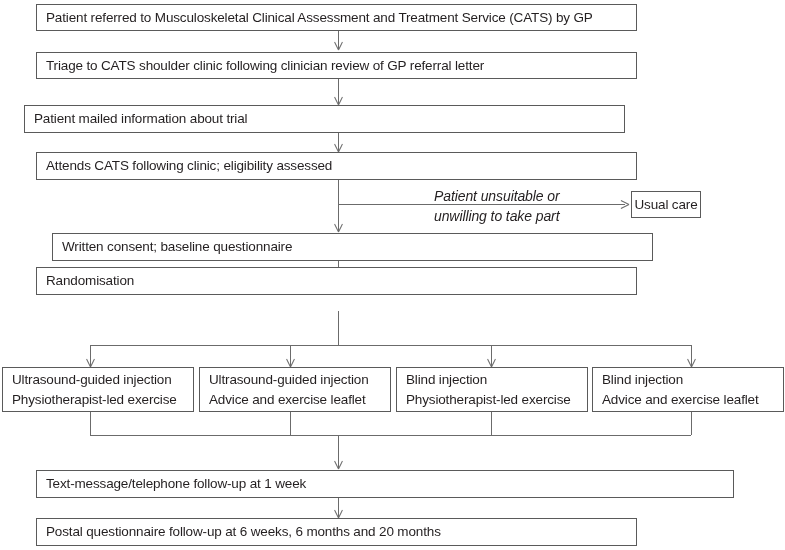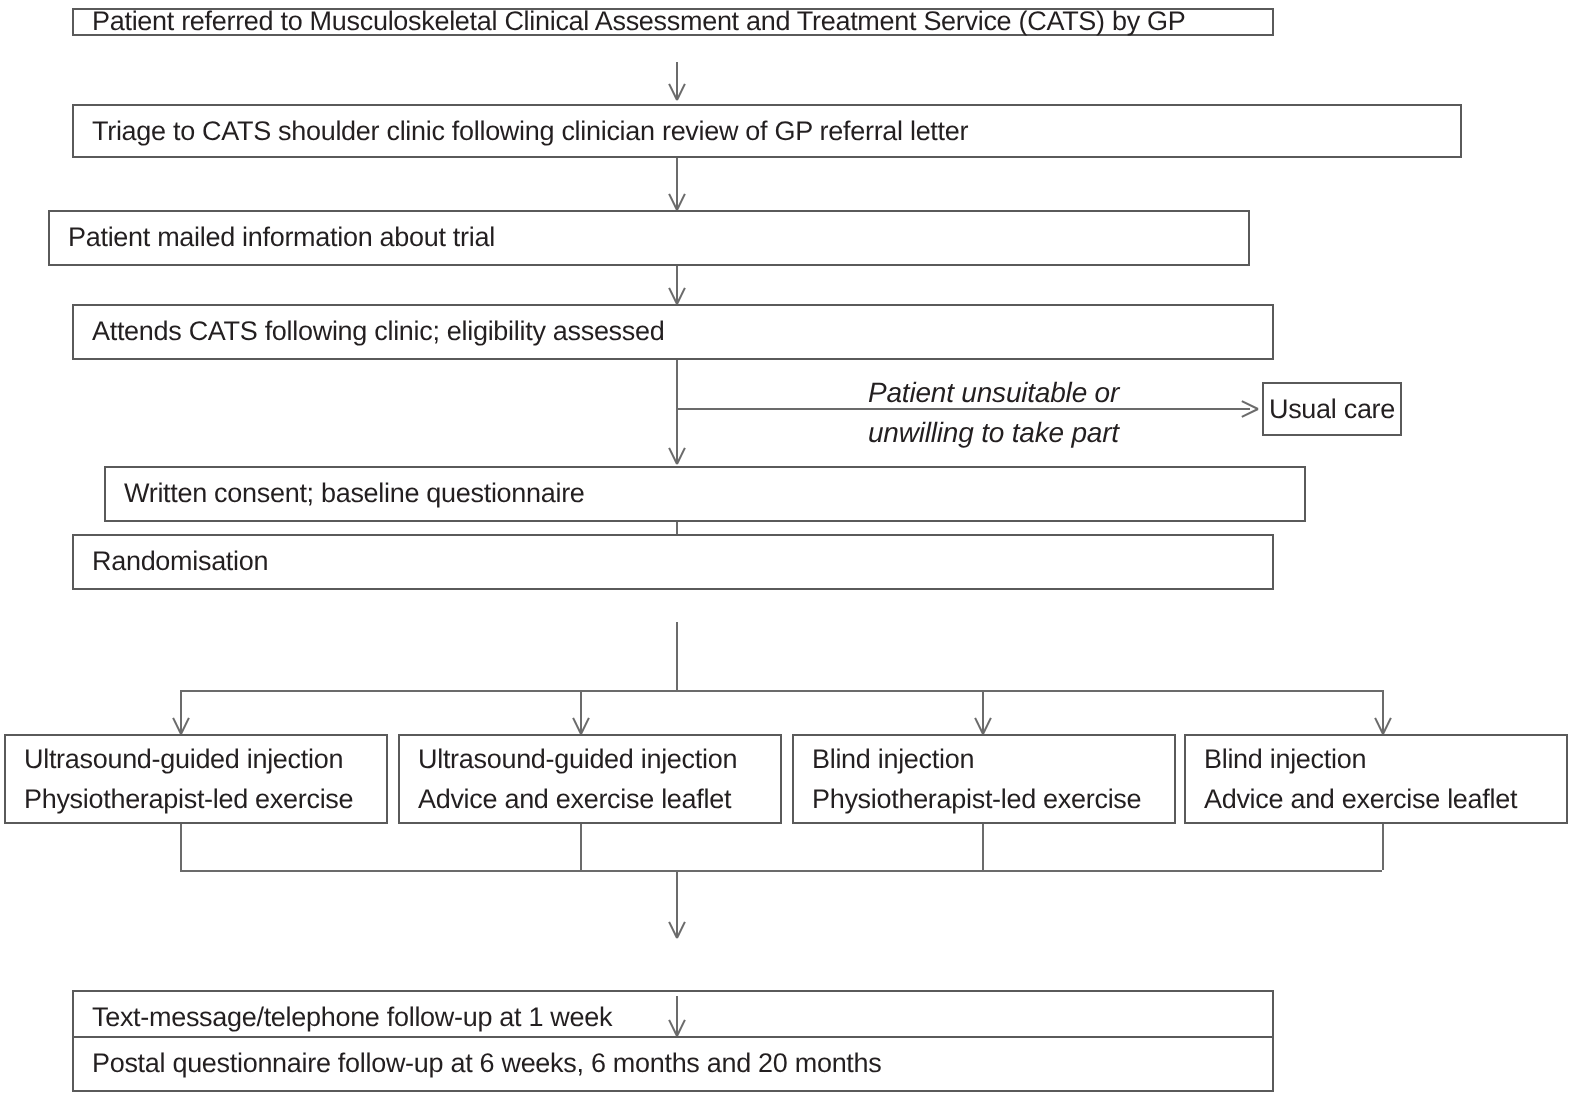--- a/index.html
+++ b/index.html
@@ -94,28 +94,28 @@
     white-space: nowrap;
     letter-spacing: -0.1px;
   }
   .branch-label .line { display: block; }
 </style>
 </head>
 <body>
 
 <div id="canvas">
 
-  <div class="box" style="left:36px; top:4px; width:601px; height:14px;">
+  <div class="box" style="left:36px; top:4px; width:601px; height:27px;">
     <span class="line">Patient referred to Musculoskeletal Clinical Assessment and Treatment Service (CATS) by GP</span>
   </div>
 
   <div class="vline" style="left:338px; top:31px; height:18px;"></div>
   <div class="arrow-down" style="left:334px; top:41px;"></div>
 
-  <div class="box" style="left:36px; top:52px; width:695px; height:27px;">
+  <div class="box" style="left:36px; top:52px; width:601px; height:27px;">
     <span class="line">Triage to CATS shoulder clinic following clinician review of  GP referral letter</span>
   </div>
 
   <div class="vline" style="left:338px; top:79px; height:25px;"></div>
   <div class="arrow-down" style="left:334px; top:96px;"></div>
 
   <div class="box" style="left:24px; top:105px; width:601px; height:28px;">
     <span class="line">Patient mailed information about trial</span>
   </div>
 
@@ -190,21 +190,21 @@
   <div class="vline" style="left:90px; top:412px; height:23px;"></div>
   <div class="vline" style="left:290px; top:412px; height:23px;"></div>
   <div class="vline" style="left:491px; top:412px; height:23px;"></div>
   <div class="vline" style="left:691px; top:412px; height:23px;"></div>
 
   <div class="hline" style="left:90px; top:435px; width:601px;"></div>
 
   <div class="vline" style="left:338px; top:435px; height:34px;"></div>
   <div class="arrow-down" style="left:334px; top:460px;"></div>
 
-  <div class="box" style="left:36px; top:470px; width:601px; height:28px;margin-top:25px;">
+  <div class="box" style="left:36px; top:470px; width:698px; height:28px;">
     <span class="line">Text-message/telephone follow-up at 1 week</span>
   </div>
 
   <div class="vline" style="left:338px; top:498px; height:21px;"></div>
   <div class="arrow-down" style="left:334px; top:509px;"></div>
 
   <div class="box" style="left:36px; top:518px; width:601px; height:28px;">
     <span class="line">Postal questionnaire follow-up at 6 weeks, 6 months and 20 months</span>
   </div>
 

